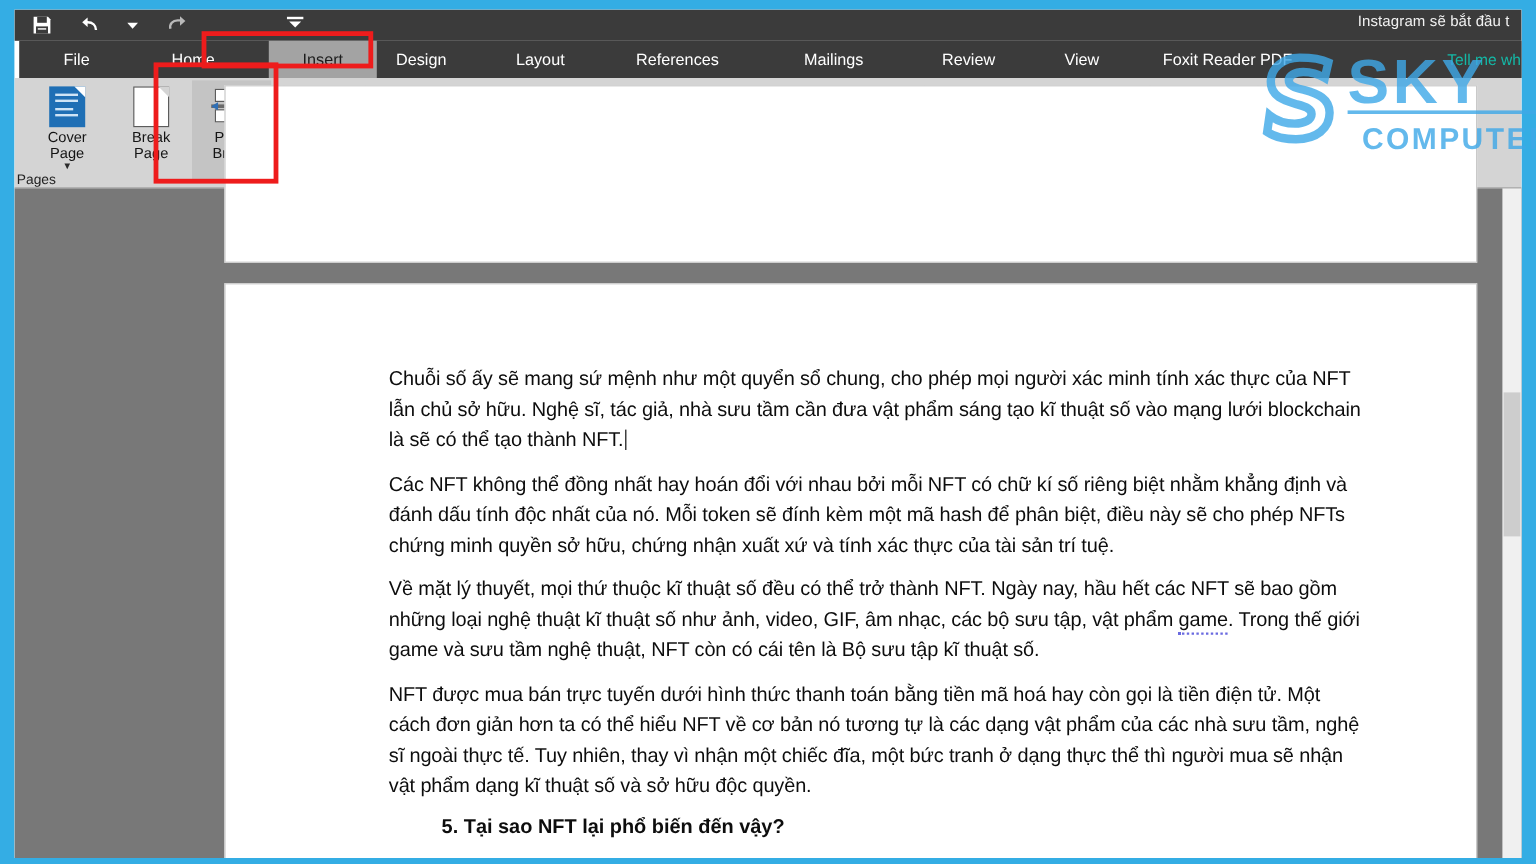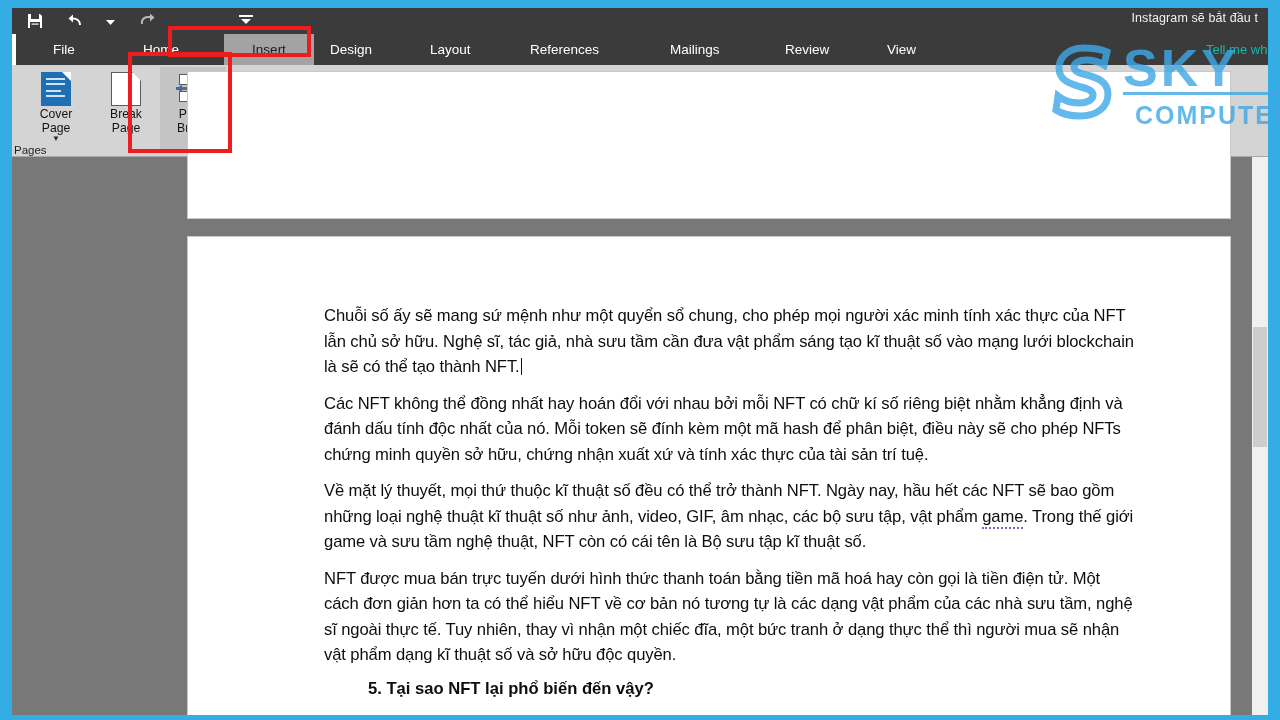--- a/index.html
+++ b/index.html
@@ -232,20 +232,21 @@
     <div class="tabstrip">
       <div class="tab" style="left:28px">File</div>
       <div class="tab" style="left:118px">Home</div>
       <div class="tab active" style="left:208px;width:90px">Insert</div>
       <div class="tab" style="left:305px">Design</div>
       <div class="tab" style="left:405px">Layout</div>
       <div class="tab" style="left:505px">References</div>
       <div class="tab" style="left:645px">Mailings</div>
       <div class="tab" style="left:760px">Review</div>
       <div class="tab" style="left:862px">View</div>
+      <div class="tab" style="left:944px">Foxit Reader PDF</div>
       <div class="tellme" style="left:1190px">Tell me wh</div>
     </div>
 
     <div class="ribbon">
 
       <div class="group" style="left:2px;width:222px">
         <div class="big-btn" style="left:8px;width:68px">
           <div class="bi">
             <div class="ic-coverpage">
               <div class="ln" style="top:6px;width:19px"></div>

